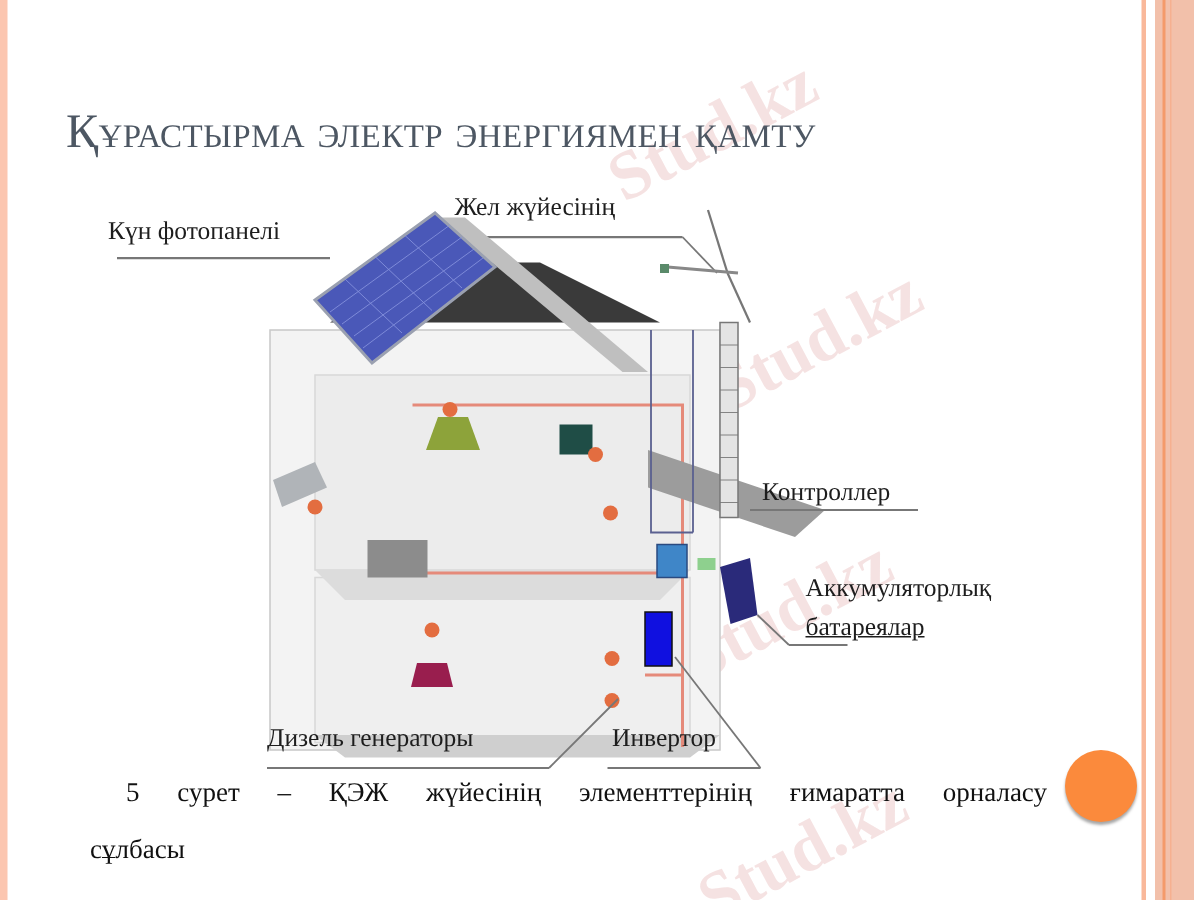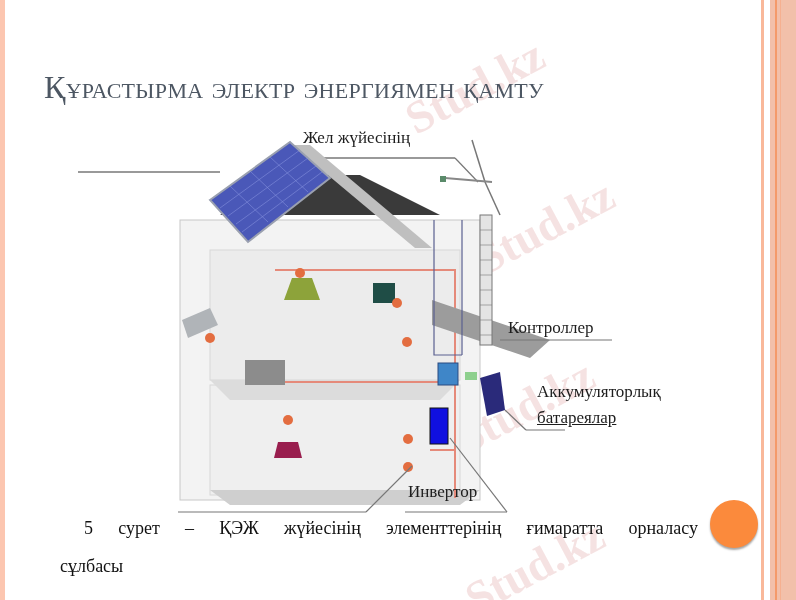--- a/index.html
+++ b/index.html
@@ -117,24 +117,26 @@
 
     <line x1="440" y1="220" x2="552" y2="220" stroke="#777" stroke-width="1.2"></line>
     <line x1="445" y1="290" x2="466" y2="310" stroke="#777" stroke-width="1.2"></line>
     <line x1="466" y1="310" x2="505" y2="310" stroke="#777" stroke-width="1.2"></line>
     <line x1="118" y1="392" x2="306" y2="392" stroke="#777" stroke-width="1.2"></line>
     <line x1="306" y1="392" x2="352" y2="346" stroke="#777" stroke-width="1.2"></line>
     <line x1="345" y1="392" x2="447" y2="392" stroke="#777" stroke-width="1.2"></line>
     <line x1="447" y1="392" x2="390" y2="318" stroke="#777" stroke-width="1.2"></line>
   </svg>
 
+  <span class="lbl" style="left:12px;top:24px;">Күн фотопанелі</span>
   <span class="lbl" style="left:243px;top:8px;">Жел жүйесінің</span>
   <span class="lbl" style="left:448px;top:198px;">Контроллер</span>
   <span class="lbl" style="left:477px;top:262px;">Аккумуляторлық</span>
   <span class="lbl" style="left:477px;top:288px;text-decoration:underline;">батареялар</span>
+  <span class="lbl" style="left:118px;top:362px;">Дизель генераторы</span>
   <span class="lbl" style="left:348px;top:362px;">Инвертор</span>
 </div>
 
 <div class="caption">
   <span class="c1">5 сурет – ҚЭЖ жүйесінің элементтерінің ғимаратта орналасу</span>
   <span class="c2">сұлбасы</span>
 </div>
 
 <div class="orange-dot"></div>
 

